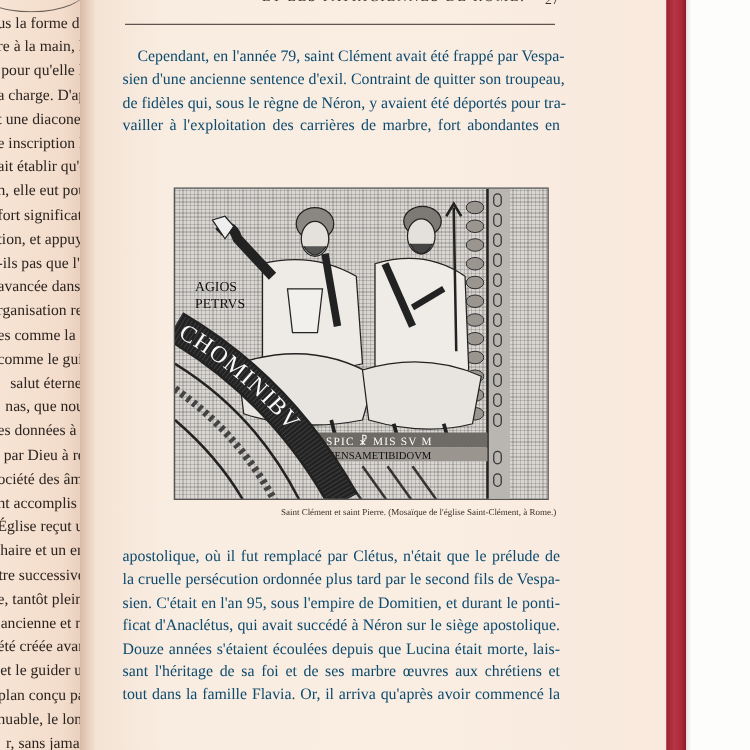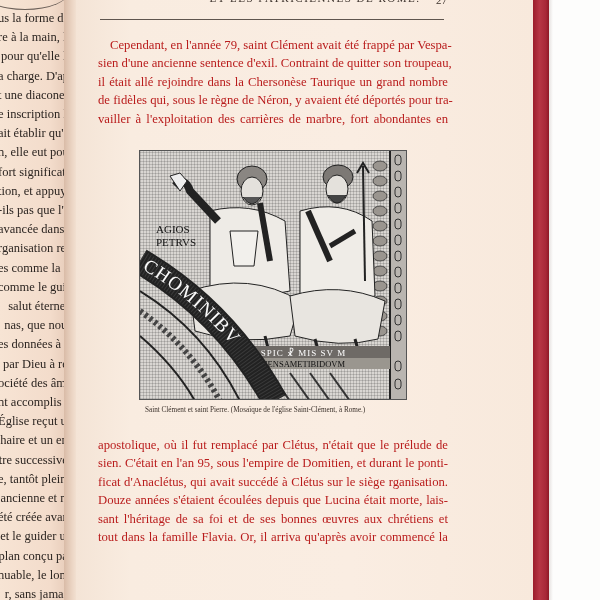--- a/index.html
+++ b/index.html
@@ -45,42 +45,42 @@
     }
     .page-number {
       position: absolute; left: 436px; top: -6px; font-size: 11px; color: #3a302a;
     }
     .head-rule {
       position: absolute; left: 100px; top: 19px; width: 344px; height: 1px; background: #5f554e;
     }
 
     .body-text {
       position: absolute; left: 98px; width: 350px;
-      font-size: 12.7px; line-height: 18.4px; color: #b91c1c;
+      font-size: 12.7px; line-height: 18.4px; color: #0c4a6e;
       text-align: justify;
     }
     .body-text div { text-align-last: justify; white-space: nowrap; overflow: visible; }
     .body-text div.indent { padding-left: 12px; }
     .body-text.top { top: 36px; }
     .body-text.bottom { top: 436px; }
 
     .illustration {
-      position: absolute; left: 139px; top: 150px; width: 268px; height: 250px;
+      position: absolute; left: 139px; top: 150px; width: 300px; height: 250px;
       background-color: #d9d6d2;
       background-image:
         repeating-linear-gradient(0deg, rgba(40,40,40,0.18) 0 1px, transparent 1px 3px),
         repeating-linear-gradient(90deg, rgba(40,40,40,0.18) 0 1px, transparent 1px 3px);
       border: 1px solid #555;
       overflow: hidden;
     }
     .illustration svg { position: absolute; left: 0; top: 0; }
 
     .caption {
       position: absolute; left: 145px; top: 406px; width: 300px;
-      font-size: 7.2px; color: #3a302a; text-align: left; white-space: nowrap;
+      font-size: 7.2px; color: #3a302a; text-align: right; white-space: nowrap;
     }
   </style>
 </head>
 <body>
 
 <div class="left-page">
   <div class="left-arc"></div>
   <div class="lines">
     <div>us la forme d'une</div>
     <div>re à la main, la</div>
@@ -120,21 +120,20 @@
 
 <div class="right-page"></div>
 
 <div class="running-head">ET LES PATRICIENNES DE ROME.</div>
 <div class="page-number">27</div>
 <div class="head-rule"></div>
 
 <div class="body-text top">
   <div class="indent">Cependant, en l'année 79, saint Clément avait été frappé par Vespa-</div>
   <div>sien d'une ancienne sentence d'exil. Contraint de quitter son troupeau,</div>
-  <div>il était allé rejoindre dans la Chersonèse Taurique un grand nombre</div>
   <div>de fidèles qui, sous le règne de Néron, y avaient été déportés pour tra-</div>
   <div>vailler à l'exploitation des carrières de marbre, fort abondantes en</div>
 </div>
 
 <div class="illustration">
   <svg width="268" height="250" viewBox="0 0 268 250">
 
     <rect x="250" y="0" width="18" height="250" fill="#b9b5b0"></rect>
     <g stroke="#333" stroke-width="1" fill="none">
       <rect x="255" y="4" width="6" height="10" rx="3"></rect>
@@ -218,21 +217,22 @@
     <text font-family="Liberation Serif, serif" font-size="19" fill="#fafafa" letter-spacing="1">
       <textPath href="#archTextPath">CHOMINIBV</textPath>
     </text>
   </svg>
 </div>
 
 <div class="caption">Saint Clément et saint Pierre. (Mosaïque de l'église Saint-Clément, à Rome.)</div>
 
 <div class="body-text bottom">
   <div>apostolique, où il fut remplacé par Clétus, n'était que le prélude de</div>
+  <div>la cruelle persécution ordonnée plus tard par le second fils de Vespa-</div>
   <div>sien. C'était en l'an 95, sous l'empire de Domitien, et durant le ponti-</div>
-  <div>ficat d'Anaclétus, qui avait succédé à Clétus sur le siège rganisation.</div>
+  <div>ficat d'Anaclétus, qui avait succédé à Néron sur le siège apostolique.</div>
   <div>Douze années s'étaient écoulées depuis que Lucina était morte, lais-</div>
-  <div>sant l'héritage de sa foi et de ses bonnes œuvres aux chrétiens et</div>
+  <div>sant l'héritage de sa foi et de ses marbre œuvres aux chrétiens et</div>
   <div>tout dans la famille Flavia. Or, il arriva qu'après avoir commencé la</div>
 </div>
 
 <div class="spine"></div>
 <div class="spine-shadow"></div>
 
 </body></html>

